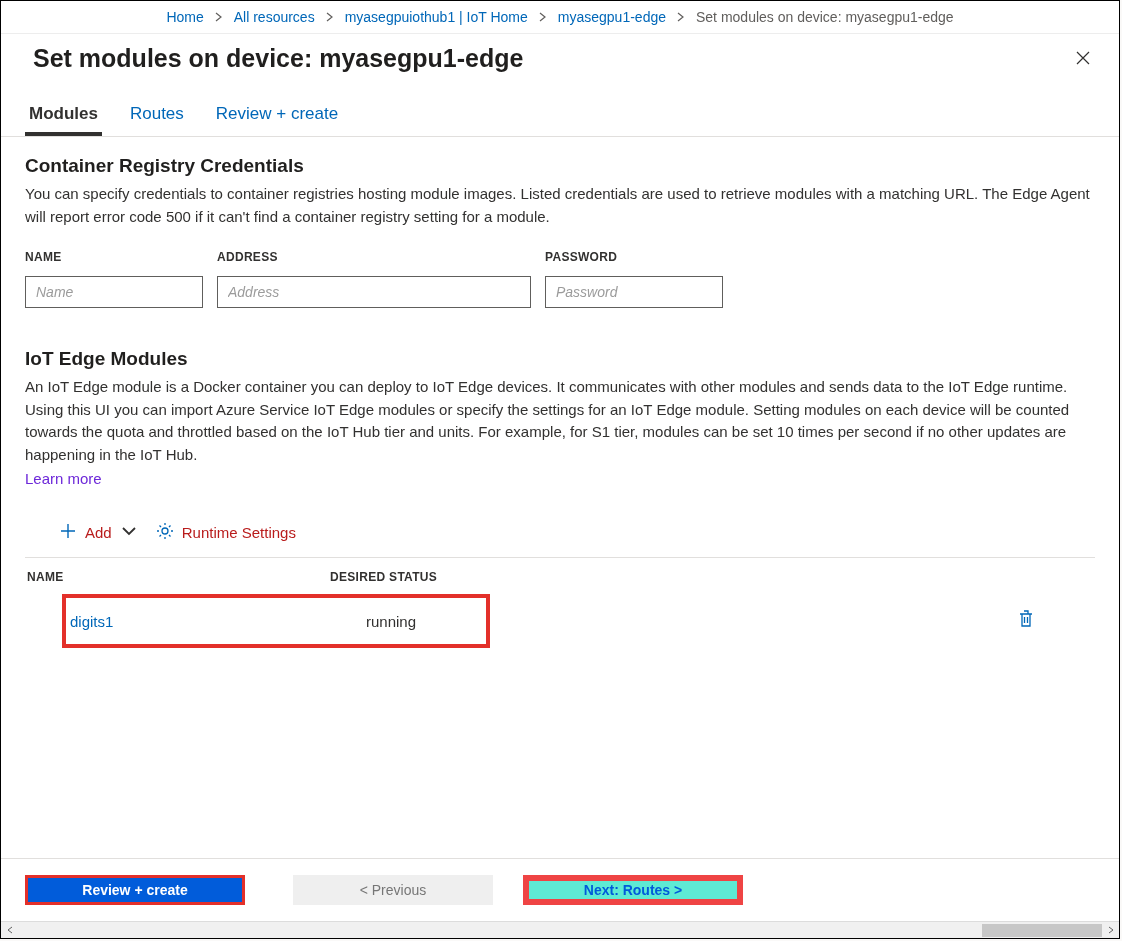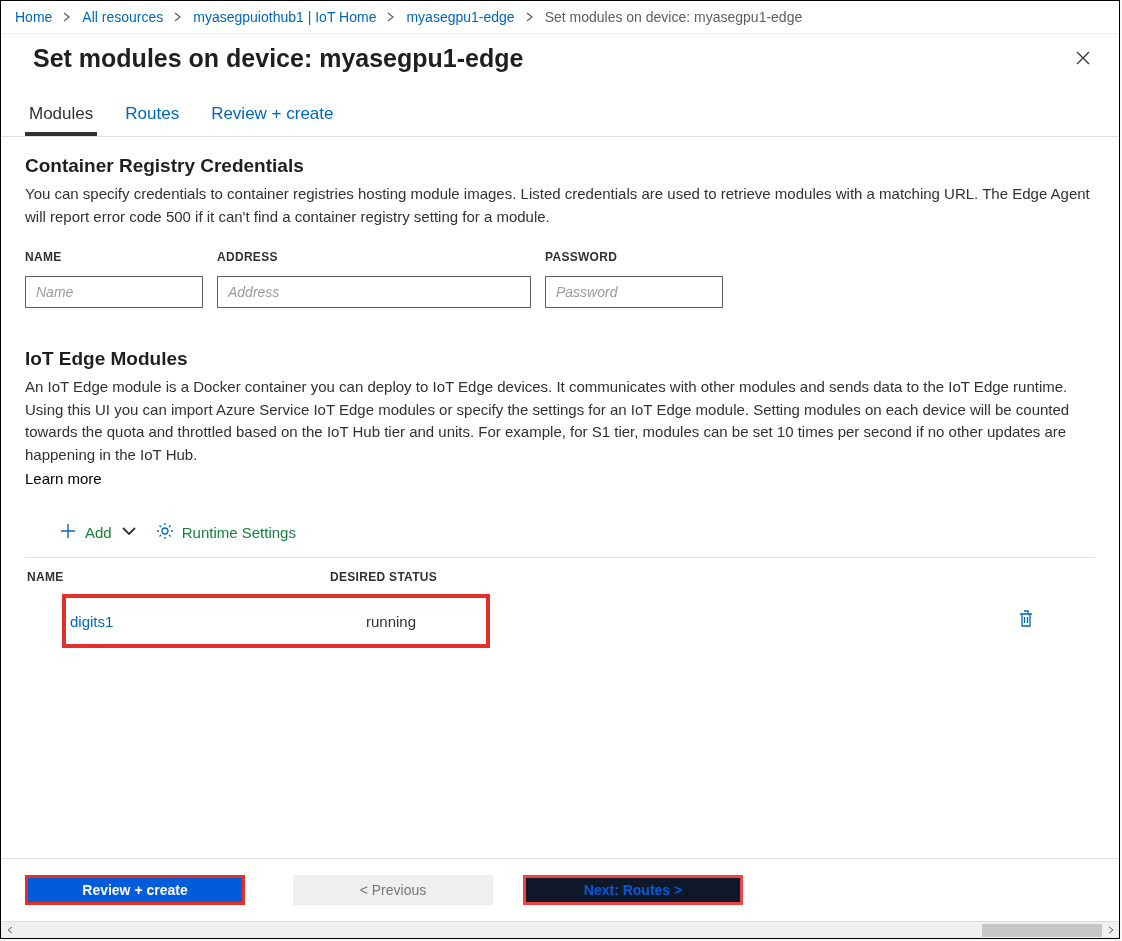--- a/index.html
+++ b/index.html
@@ -1,60 +1,60 @@
 <!DOCTYPE html>
 <html><head>
 <meta charset="utf-8">
 <style>
   * { box-sizing: border-box; margin: 0; padding: 0; }
   html, body { width: 1122px; height: 941px; overflow: hidden; font-family: "Segoe UI", Tahoma, sans-serif; color: #323130; background: #faf9f8; }
   .frame { border: 1px solid #000; width: 1120px; height: 939px; margin: 0; background: #fff; display: flex; flex-direction: column; }
-  .breadcrumb { display: flex; align-items: center; gap: 10px; padding: 8px 14px; font-size: 14px; border-bottom: 1px solid #ededed; }
+  .breadcrumb { display: flex; align-items: center; gap: 10px; padding: 8px 14px; font-size: 14px; border-bottom: 1px solid #ededed; justify-content: center; }
   .breadcrumb a { color: #0067b8; text-decoration: none; }
   .breadcrumb .sep svg { width: 10px; height: 10px; display: block; }
   .breadcrumb .current { color: #605e5c; }
   .header { display: flex; align-items: flex-start; justify-content: space-between; padding: 10px 22px 14px 32px; }
   .header-left h1 { font-weight: 600; font-size: 25px; color: #201f1e; }
   .header-left .subtitle { font-size: 13px; color: #605e5c; margin-top: 2px; }
   .close-btn { cursor: pointer; padding: 6px; }
   .close-btn svg { width: 16px; height: 16px; }
   .tabs { display: flex; gap: 24px; padding: 14px 24px 0 24px; border-bottom: 1px solid #e1dfdd; }
   .tab { font-size: 17px; padding: 0 4px 12px 4px; color: #0067b8; cursor: pointer; }
-  .tab.active { color: #323130; border-bottom: 4px solid #323130; padding-bottom: 8px; font-weight: 400; }
+  .tab.active { color: #323130; border-bottom: 4px solid #323130; padding-bottom: 8px; font-weight: 700; }
   .content { padding: 18px 24px 0 24px; flex: 1; overflow: auto; }
   h2.section-title { font-size: 19px; font-weight: 600; color: #201f1e; margin-bottom: 6px; }
   p.section-desc { font-size: 15px; color: #323130; line-height: 1.5; margin-bottom: 22px; }
   .cred-row { display: flex; gap: 14px; margin-bottom: 40px; }
   .cred-field.name { width: 178px; }
   .cred-field.addr { width: 314px; }
   .cred-field.user { width: 178px; }
   .cred-field.pass { width: 178px; }
   .cred-field label { display: block; font-size: 12px; font-weight: 600; letter-spacing: .3px; color: #323130; margin-bottom: 12px; }
   .cred-field input { width: 100%; height: 32px; border: 1px solid #605e5c; padding: 0 10px; font-size: 14px; color: #323130; }
   .cred-field input::placeholder { color: #9b9b9b; font-style: italic; }
-  .learn-more { color: #000000; font-size: 15px; text-decoration: none; display: inline-block; margin-top: 2px; }
+  .learn-more { color: #6d28d9; font-size: 15px; text-decoration: none; display: inline-block; margin-top: 2px; }
   .toolbar { display: flex; align-items: center; gap: 18px; padding: 34px 0 12px 34px; }
-  .tool-btn { display: flex; align-items: center; gap: 8px; font-size: 15px; color: #15803d; cursor: pointer; }
+  .tool-btn { display: flex; align-items: center; gap: 8px; font-size: 15px; color: #b91c1c; cursor: pointer; }
   .tool-btn .icon svg { width: 18px; height: 18px; }
   .tool-btn .blue svg { stroke: #0067b8; }
   .divider { height: 1px; background: #e1dfdd; margin-top: 2px; }
   .mod-table-head { display: flex; padding: 12px 0 10px 0; font-size: 12px; font-weight: 600; letter-spacing: .3px; }
   .col-name { width: 305px; padding-left: 2px; }
   .col-status { flex: 1; }
   .mod-row-wrap { display: flex; align-items: center; padding-left: 37px; }
   .mod-row { display: flex; align-items: center; height: 54px; border: 4px solid #e3302a; width: 428px; }
   .mod-row .m-name { width: 300px; padding-left: 4px; color: #0067b8; font-size: 15px; }
   .mod-row .m-status { padding-left: 0; font-size: 15px; color: #323130; }
   .trash { margin-left: auto; margin-right: 60px; cursor: pointer; }
   .trash svg { width: 18px; height: 20px; }
   .footer { border-top: 1px solid #e1dfdd; padding: 16px 24px; display: flex; gap: 48px; }
   .btn { height: 30px; display: inline-flex; align-items: center; justify-content: center; font-size: 14px; padding: 0 20px; cursor: pointer; }
   .btn-primary { background: #015cda; color: #fff; font-weight: 600; border: 3px solid #e3302a; width: 220px; }
   .btn-disabled { background: #efefef; color: #767676; width: 200px; border: 0; }
-  .btn-outline { background: #0f172a; color: #015cda; border: 3px solid #ef4444; width: 220px; font-weight: 600; }
+  .btn-outline { background: #5eead4; color: #015cda; border: 6px solid #ef4444; width: 220px; font-weight: 600; }
   .scrollbar { height: 17px; background: #f0f0f0; border-top: 1px solid #dcdcdc; display: flex; align-items: center; }
   .sb-btn { width: 17px; height: 17px; display: flex; align-items: center; justify-content: center; }
   .sb-btn svg { width: 8px; height: 8px; }
   .sb-track { flex: 1; height: 17px; position: relative; }
   .sb-thumb { position: absolute; right: 0; top: 2px; width: 120px; height: 13px; background: #c7c7c7; }
 </style>
 </head>
 <body>
 
 <div class="frame">

